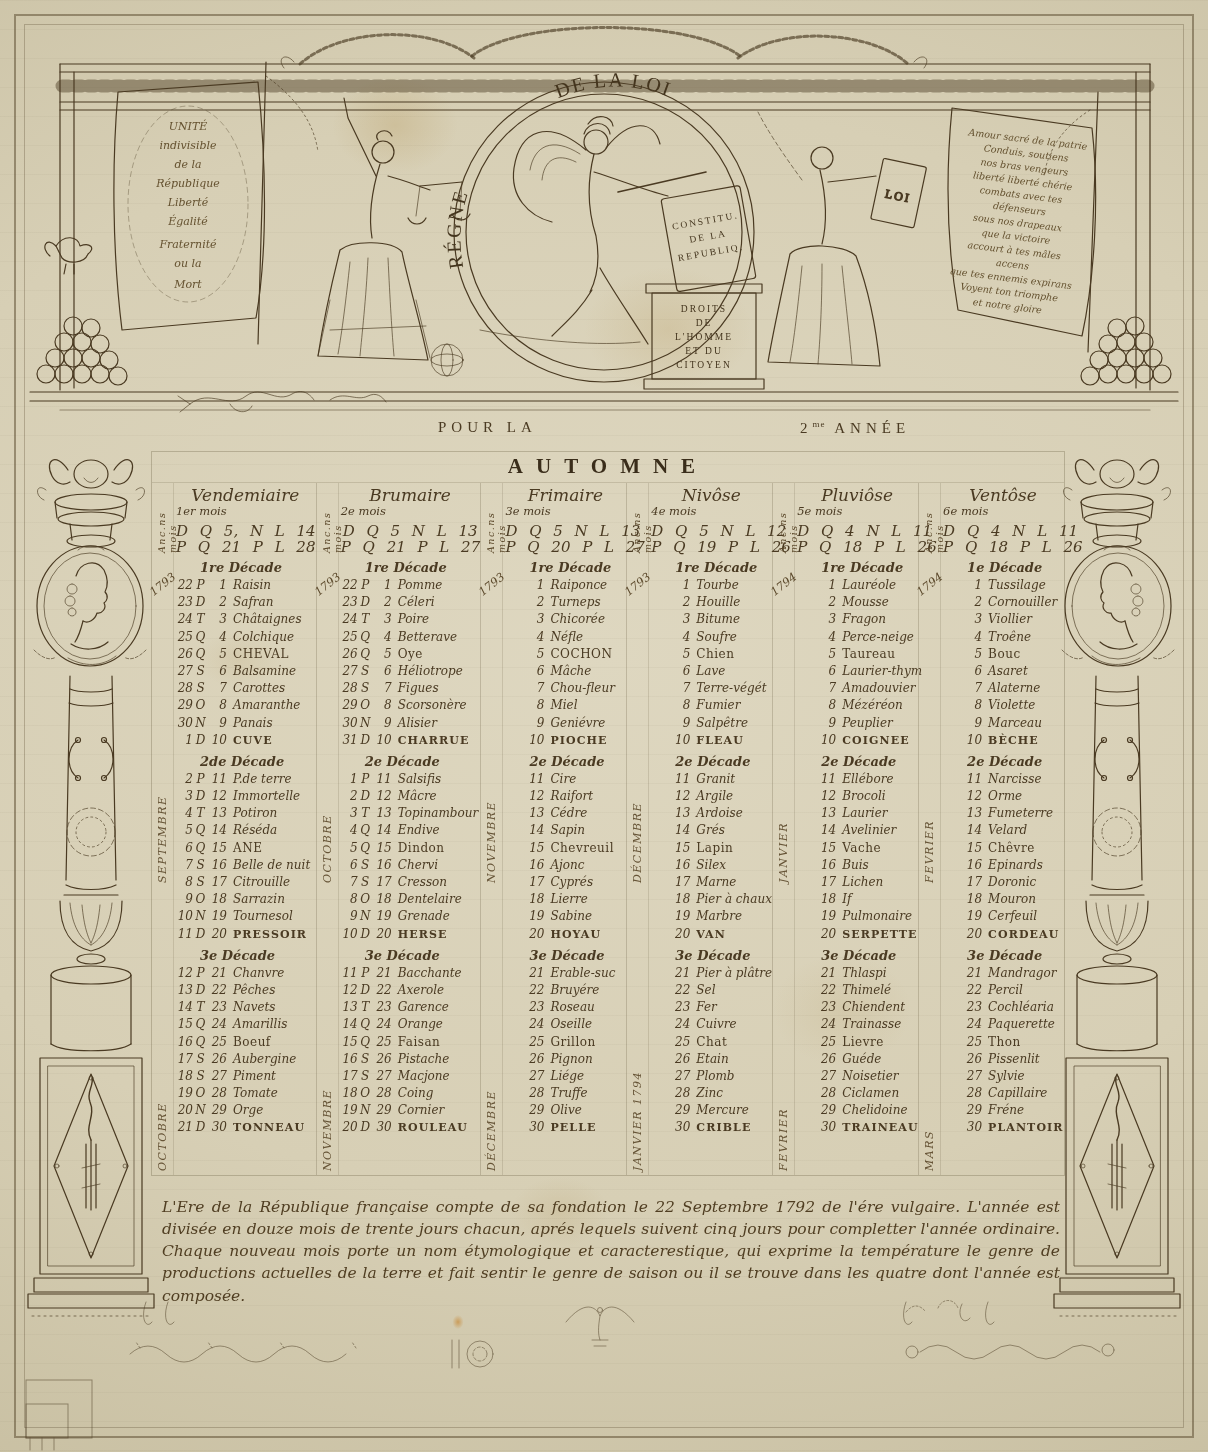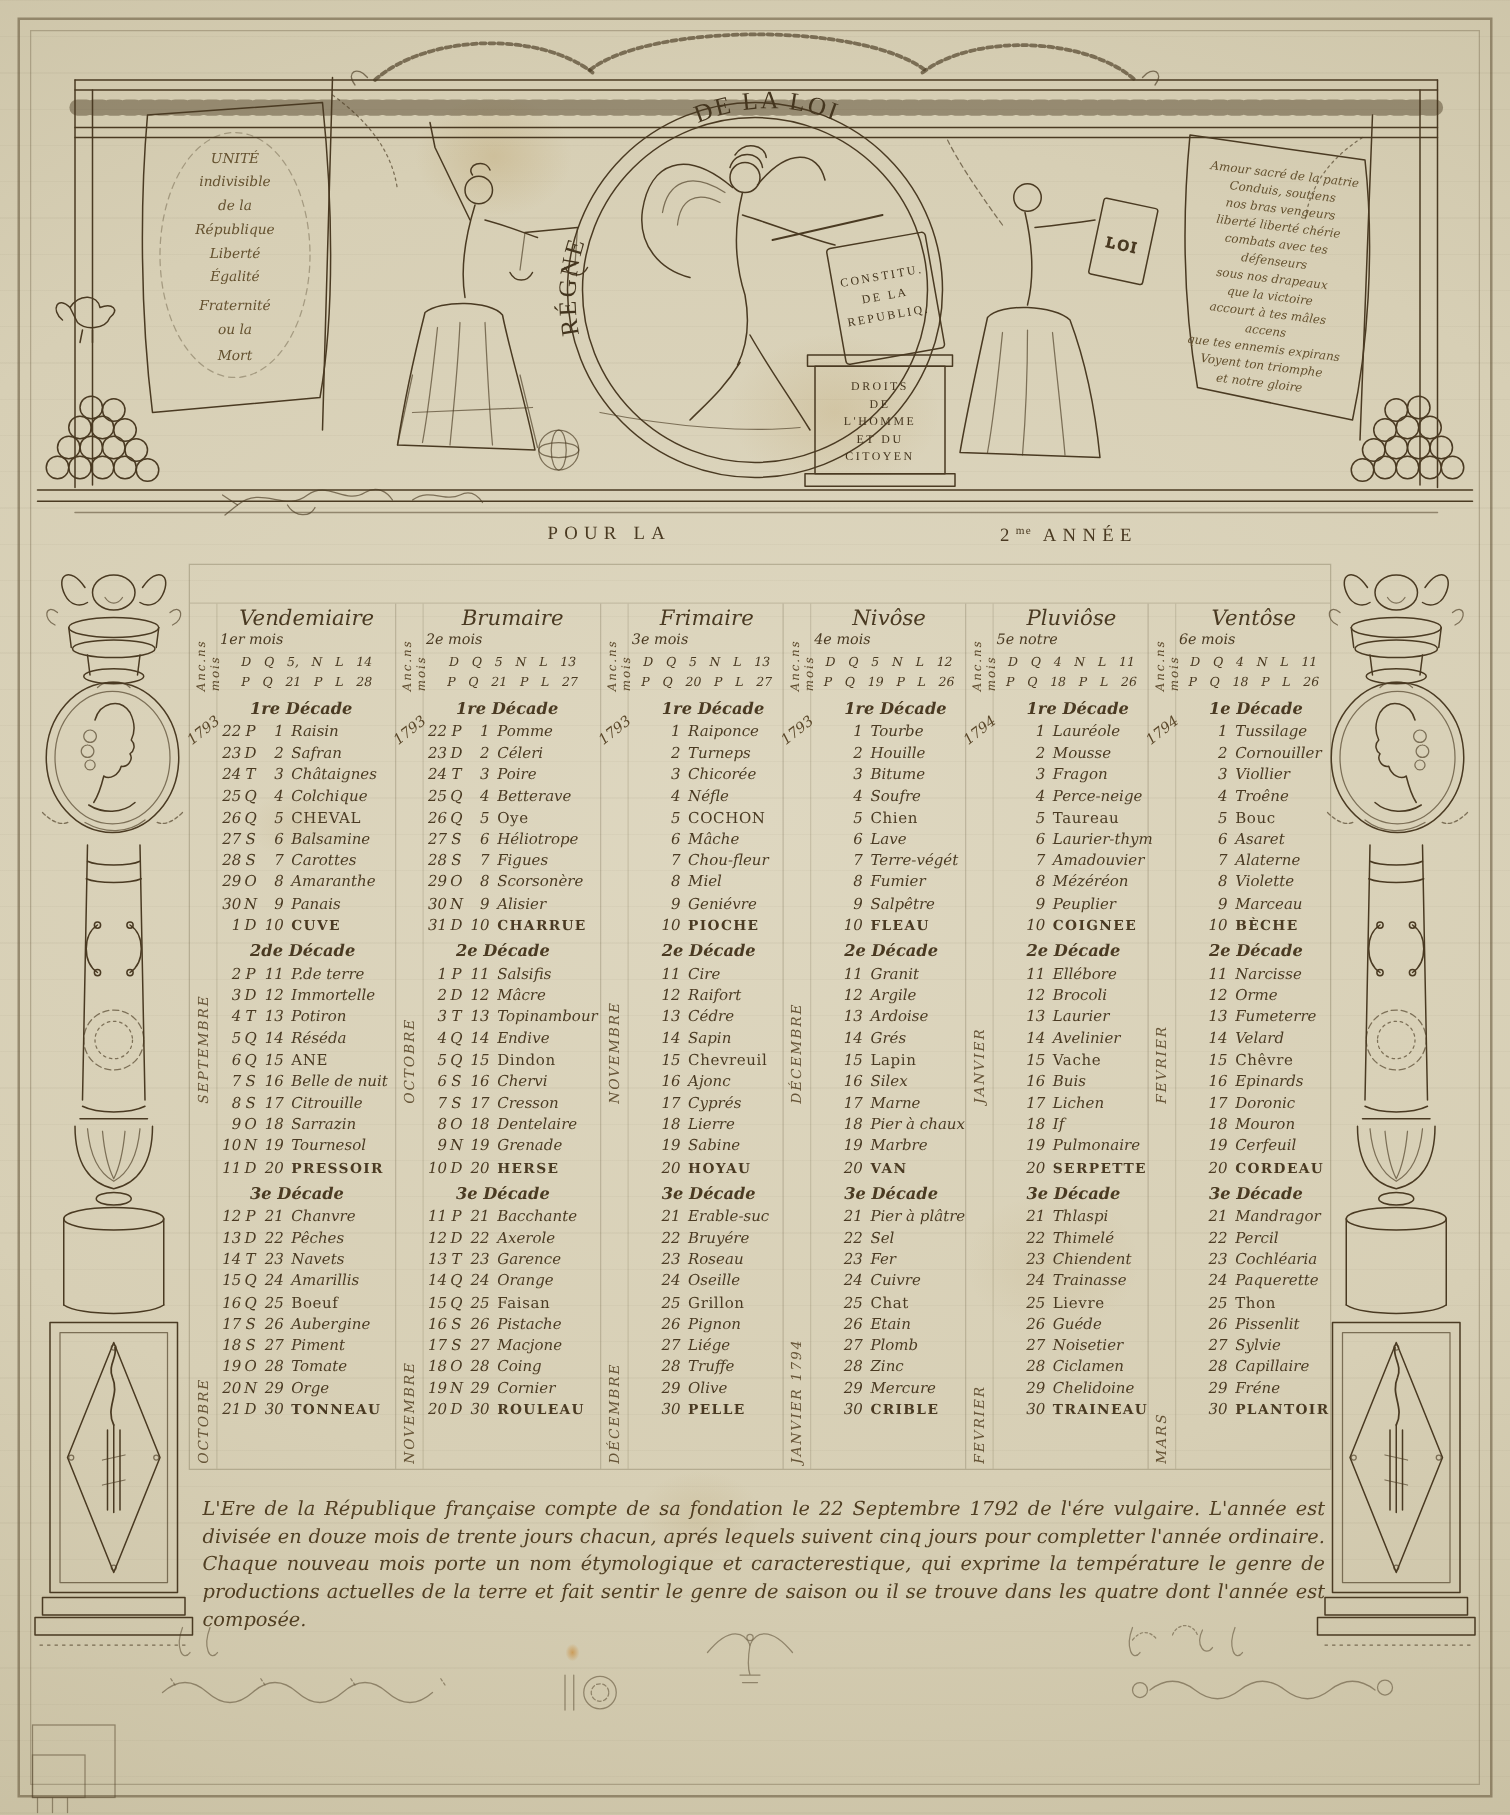--- a/index.html
+++ b/index.html
@@ -44,21 +44,21 @@
     letter-spacing:1.5px;color:#5a4729;}
   .anc-header{position:absolute;top:4px;left:4px;height:66px;font-size:9.5px;}
   .anc-year{position:absolute;top:94px;left:-4px;transform:rotate(-38deg);font-size:11.5px;font-style:italic;color:#5a4729;}
   .anc-label{position:absolute;left:4px;font-size:11px;opacity:.9;}
   .anc-label.l1{top:168px;height:232px;}
   .anc-label.l2{top:432px;height:256px;}
 
   .month-main{flex:1;min-width:0;padding:2px 1px 0 2px;}
   .month-name{font-style:italic;font-size:17px;text-align:center;line-height:20px;white-space:nowrap;}
   .month-ord{font-style:italic;font-size:11.5px;line-height:13px;}
-  .moon{font-style:italic;font-size:10px;text-align:center;word-spacing:7px;line-height:16px;margin-top:5px;white-space:nowrap;}
+  .moon{font-style:italic;font-size:15px;text-align:center;word-spacing:7px;line-height:16px;margin-top:5px;white-space:nowrap;}
   .decade-label{font-style:italic;font-size:13px;padding:5px 0 2px 24px;white-space:nowrap;font-weight:bold;}
   .day-row{display:flex;height:17.2px;align-items:baseline;font-style:italic;font-size:12px;line-height:17px;white-space:nowrap;}
   .day-row .g{width:17px;text-align:right;flex:none;}
   .day-row .w{width:15px;text-align:center;flex:none;}
   .day-row .d{width:19px;text-align:right;padding-right:4px;flex:none;}
   .day-row.short .d{padding-left:10px;width:29px;}
   .day-row .n{flex:1;padding-left:2px;overflow:visible;}
   .day-row.tool .n{font-style:normal;letter-spacing:1.1px;font-weight:600;font-size:11px;}
   .day-row.animal .n{font-style:normal;letter-spacing:.5px;}
 
@@ -342,20 +342,21 @@
   </svg>
   <svg style="left:26px;top:444px" width="130" height="888" viewBox="0 0 130 888">
     <use href="#column-art"></use>
   </svg>
   <svg style="left:1052px;top:444px" width="130" height="888" viewBox="0 0 130 888">
     <use href="#column-art" transform="scale(-1,1) translate(-130,0)"></use>
   </svg>
 
   <div class="calendar">
     <div class="season-row">
+      <div class="season">AUTOMNE</div>
     </div>
     <div id="months-row">
         <div class="month-group wide">
           <div class="anc-col">
             <div class="vtext anc-header">Anc.ns mois</div>
             <div class="anc-year">1793</div>
             <div class="vtext anc-label l1">SEPTEMBRE</div>
             <div class="vtext anc-label l2">OCTOBRE</div>
           </div>
           <div class="month-main">
@@ -1029,21 +1030,21 @@
         </div>
         <div class="month-group">
           <div class="anc-col">
             <div class="vtext anc-header">Anc.ns mois</div>
             <div class="anc-year">1794</div>
             <div class="vtext anc-label l1">JANVIER</div>
             <div class="vtext anc-label l2">FEVRIER</div>
           </div>
           <div class="month-main">
             <div class="month-name">Pluviôse</div>
-            <div class="month-ord">5e notre</div>
+            <div class="month-ord">5e mois</div>
             <div class="moon">
               <div>D Q 4 N L 11</div>
               <div>P Q 18 P L 26</div>
             </div>
             <div class="decade-label">1re Décade</div>
             <div class="day-row short">
               <span class="d">1</span>
               <span class="n">Lauréole</span>
             </div>
             <div class="day-row short">

